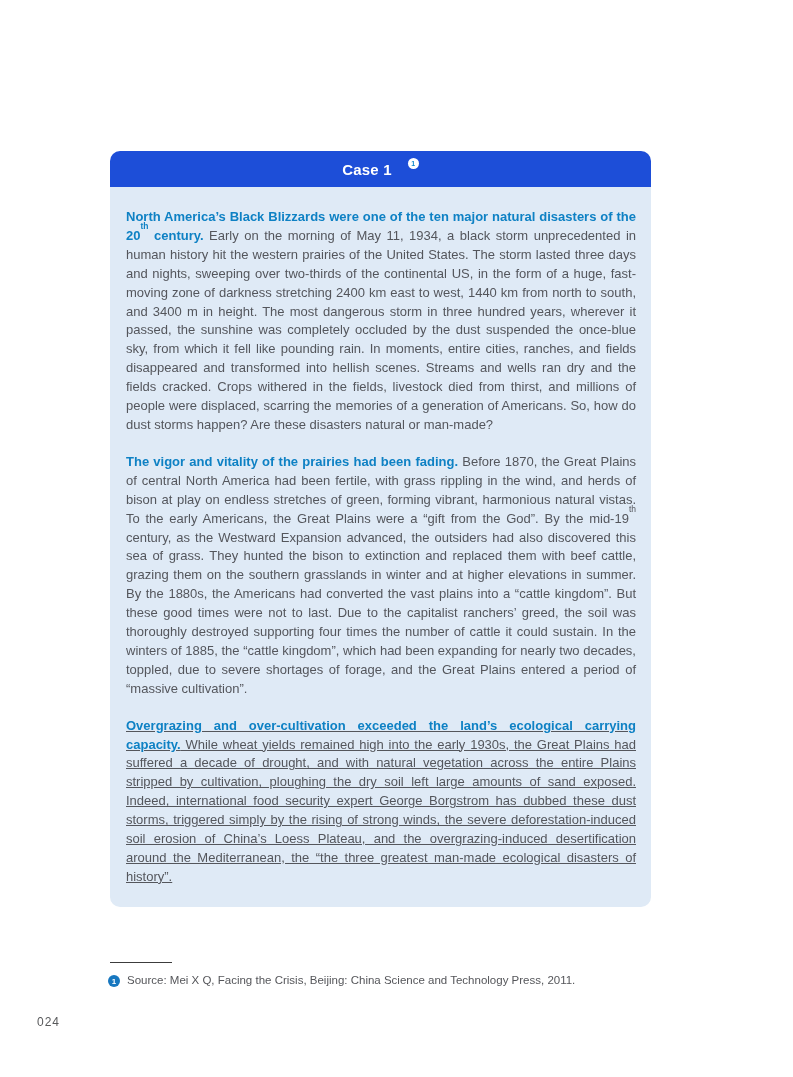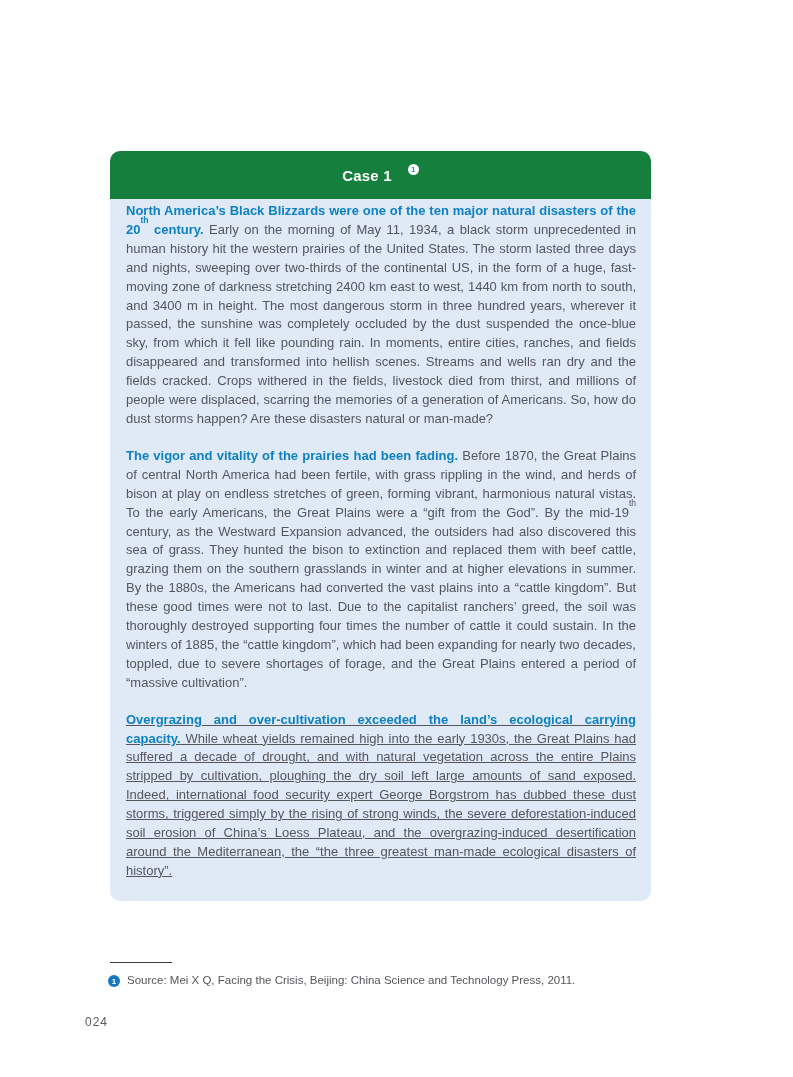--- a/index.html
+++ b/index.html
@@ -12,22 +12,22 @@
     overflow: hidden;
   }
   .case-card {
     position: absolute;
     left: 110px; top: 151px;
     width: 541px;
     border-radius: 10px;
     overflow: hidden;
   }
   .card-header {
-    background: #15803d;
-    height: 48px;
+    background: #1d4ed8;
+    height: 36px;
     display: flex;
     align-items: center;
     justify-content: center;
     color: #ffffff;
     font-weight: bold;
     font-size: 15px;
     letter-spacing: 0.2px;
   }
   .card-header .case-label { margin-right: 14px; }
   .marker-circle {
@@ -40,21 +40,21 @@
     color: #0f89cc;
     font-size: 7px;
     font-weight: bold;
     vertical-align: top;
     position: relative;
     top: -6px;
     margin-left: 2px;
   }
   .card-body {
     background: #dfeaf6;
-    padding: 3px 15px 20px 16px;
+    padding: 21px 15px 20px 16px;
     font-size: 13px;
     line-height: 18.9px;
     text-align: justify;
     color: #54565c;
   }
   .card-body p { margin-bottom: 18px; }
   .card-body p:last-child { margin-bottom: 0; text-decoration: underline; }
   .lead {
     color: #0e81c4;
     font-weight: bold;
@@ -93,21 +93,20 @@
     font-weight: bold;
     flex: 0 0 auto;
     margin-top: 1px;
   }
   .page-number {
     position: absolute;
     left: 37px; top: 1015px;
     font-size: 12px;
     letter-spacing: 1px;
     color: #58595b;
-    margin-left: 48px;
   }
 </style>
 </head>
 <body>
 
 <div class="case-card">
   <div class="card-header">
     <span class="case-label">Case 1</span>
     <span class="marker-circle">
       <span>1</span>

